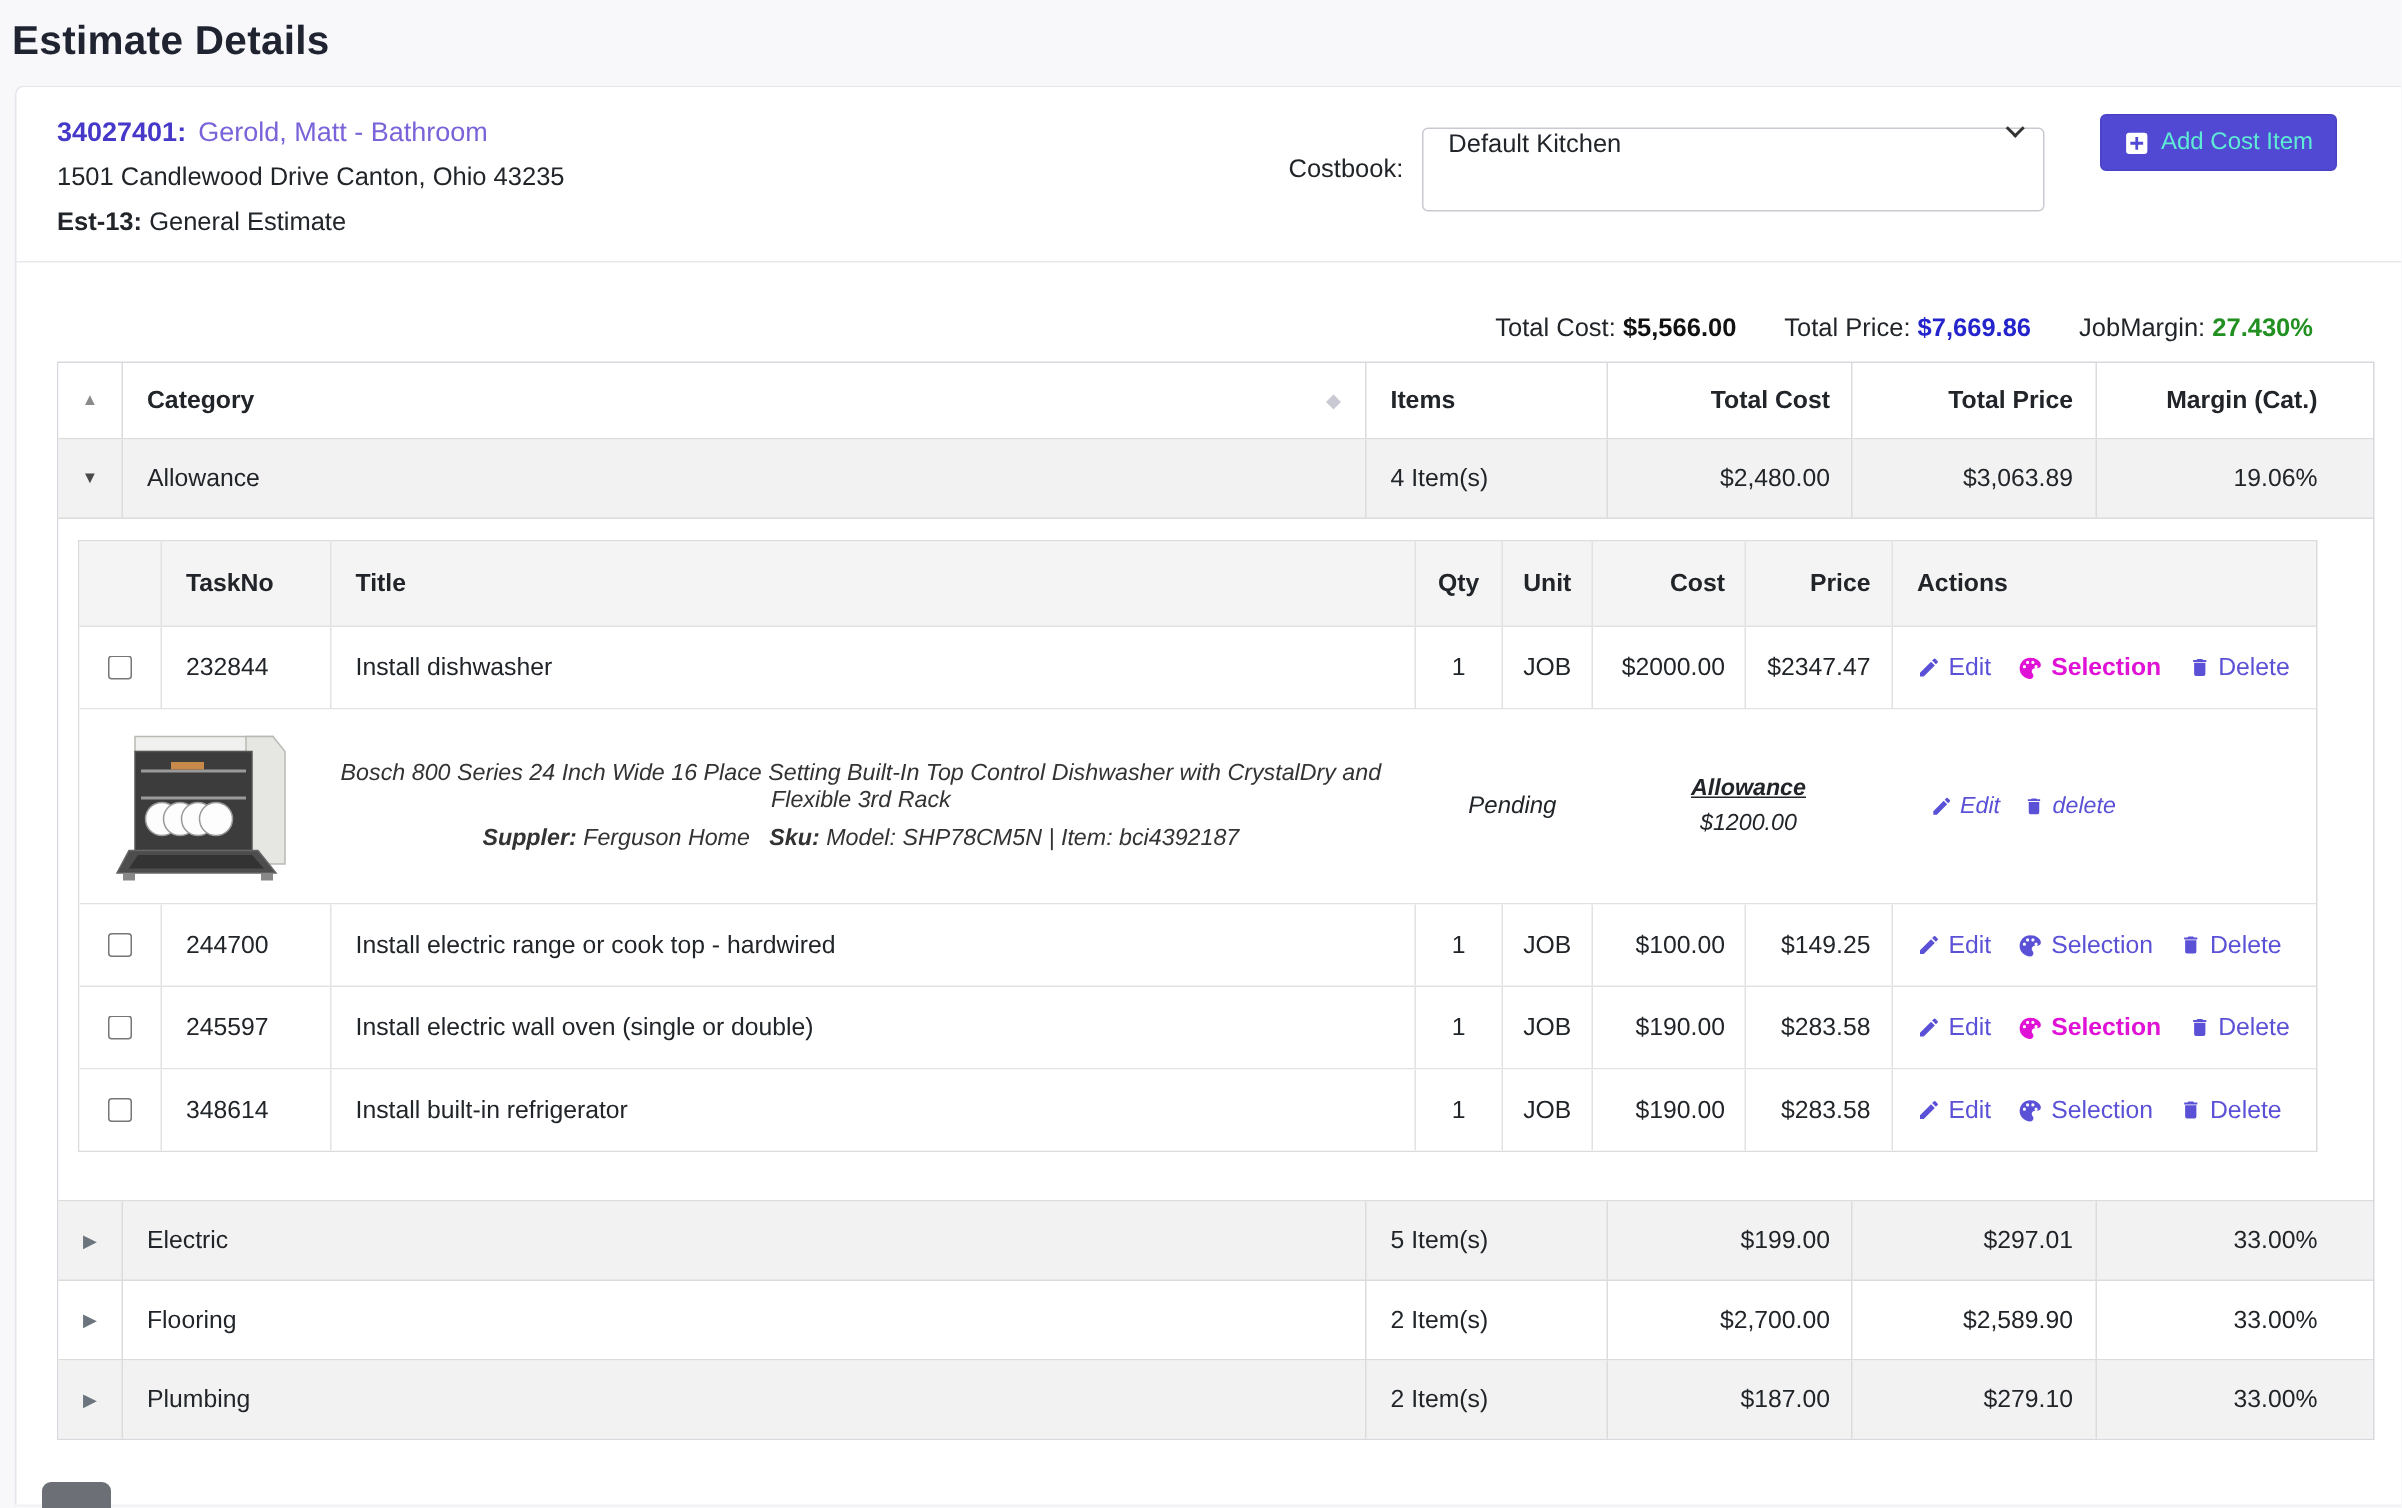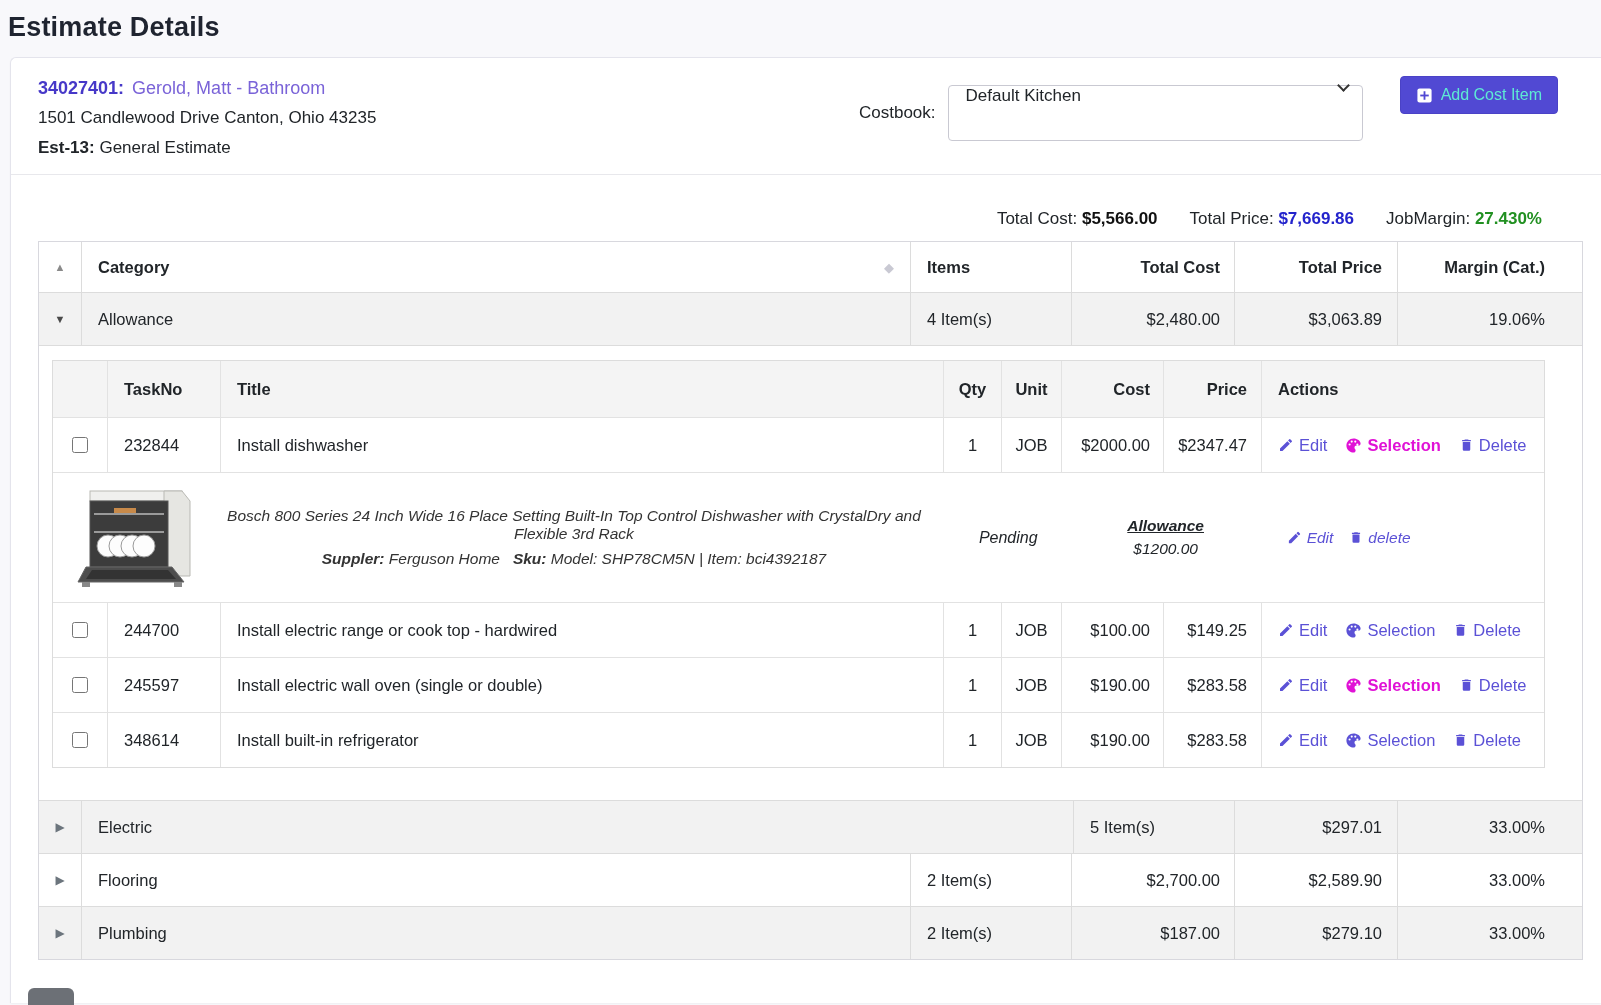--- a/index.html
+++ b/index.html
@@ -386,20 +386,21 @@
 
       </div>
     </div>
 
     <div class="crow gray">
       <div class="ccell col-toggle">
           <span class="tri right">▶</span>
         </div>
       <div class="ccell col-cat">Electric</div>
       <div class="ccell col-items">5 Item(s)</div>
+      <div class="ccell col-cost">$199.00</div>
       <div class="ccell col-price">$297.01</div>
       <div class="ccell col-margin">33.00%</div>
     </div>
 
     <div class="crow">
       <div class="ccell col-toggle">
           <span class="tri right">▶</span>
         </div>
       <div class="ccell col-cat">Flooring</div>
       <div class="ccell col-items">2 Item(s)</div>

